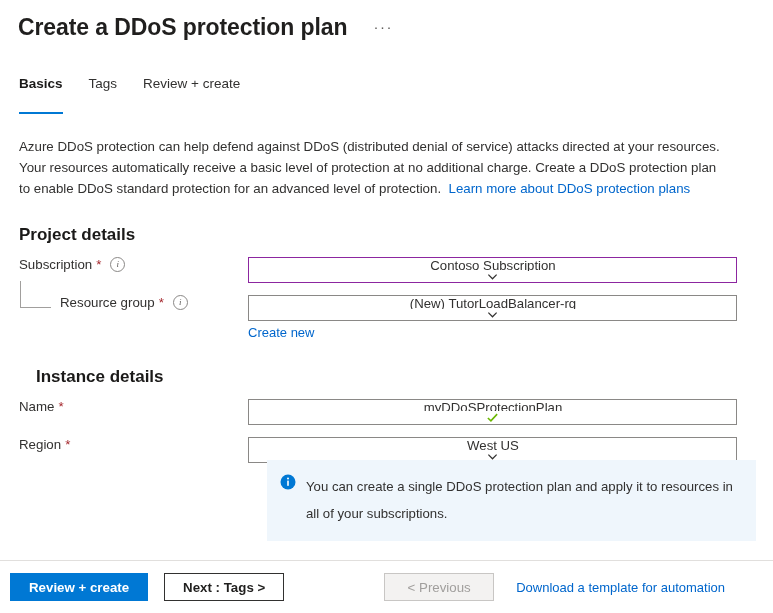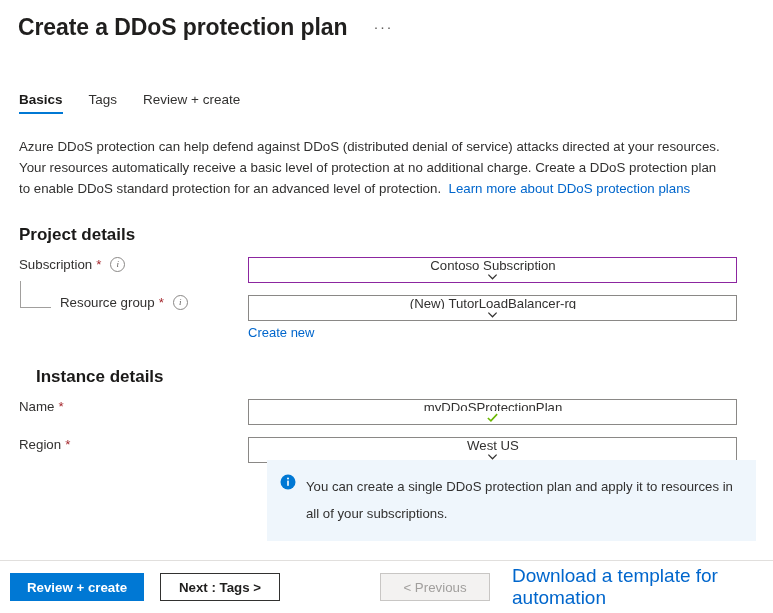--- a/index.html
+++ b/index.html
@@ -46,21 +46,21 @@
     display: flex;
     align-items: flex-end;
     padding-left: 19px;
     margin-top: 42px;
     height: 28px;
     gap: 26px;
   }
   .tab {
     font-size: 13.5px;
     color: #323130;
-    padding-bottom: 7px;
+    padding-bottom: 23px;
     cursor: pointer;
     position: relative;
     white-space: nowrap;
   }
   .tab.active {
     font-weight: bold;
     color: #1b1a19;
   }
   .tab.active::after {
     content: "";
@@ -268,21 +268,21 @@
   .btn-secondary {
     background: #ffffff;
     color: #201f1e;
     border: 1px solid #323130;
     font-weight: bold;
     margin-left: 16px;
     min-width: 120px;
   }
   .footer-link {
     margin-left: 22px;
-    font-size: 19px;
+    font-size: 13px;
   }
 </style>
 </head>
 <body>
 
 <div class="title-row">
   <div class="page-title">Create a DDoS protection plan</div>
   <div class="ellipsis-btn">···</div>
 </div>
 

